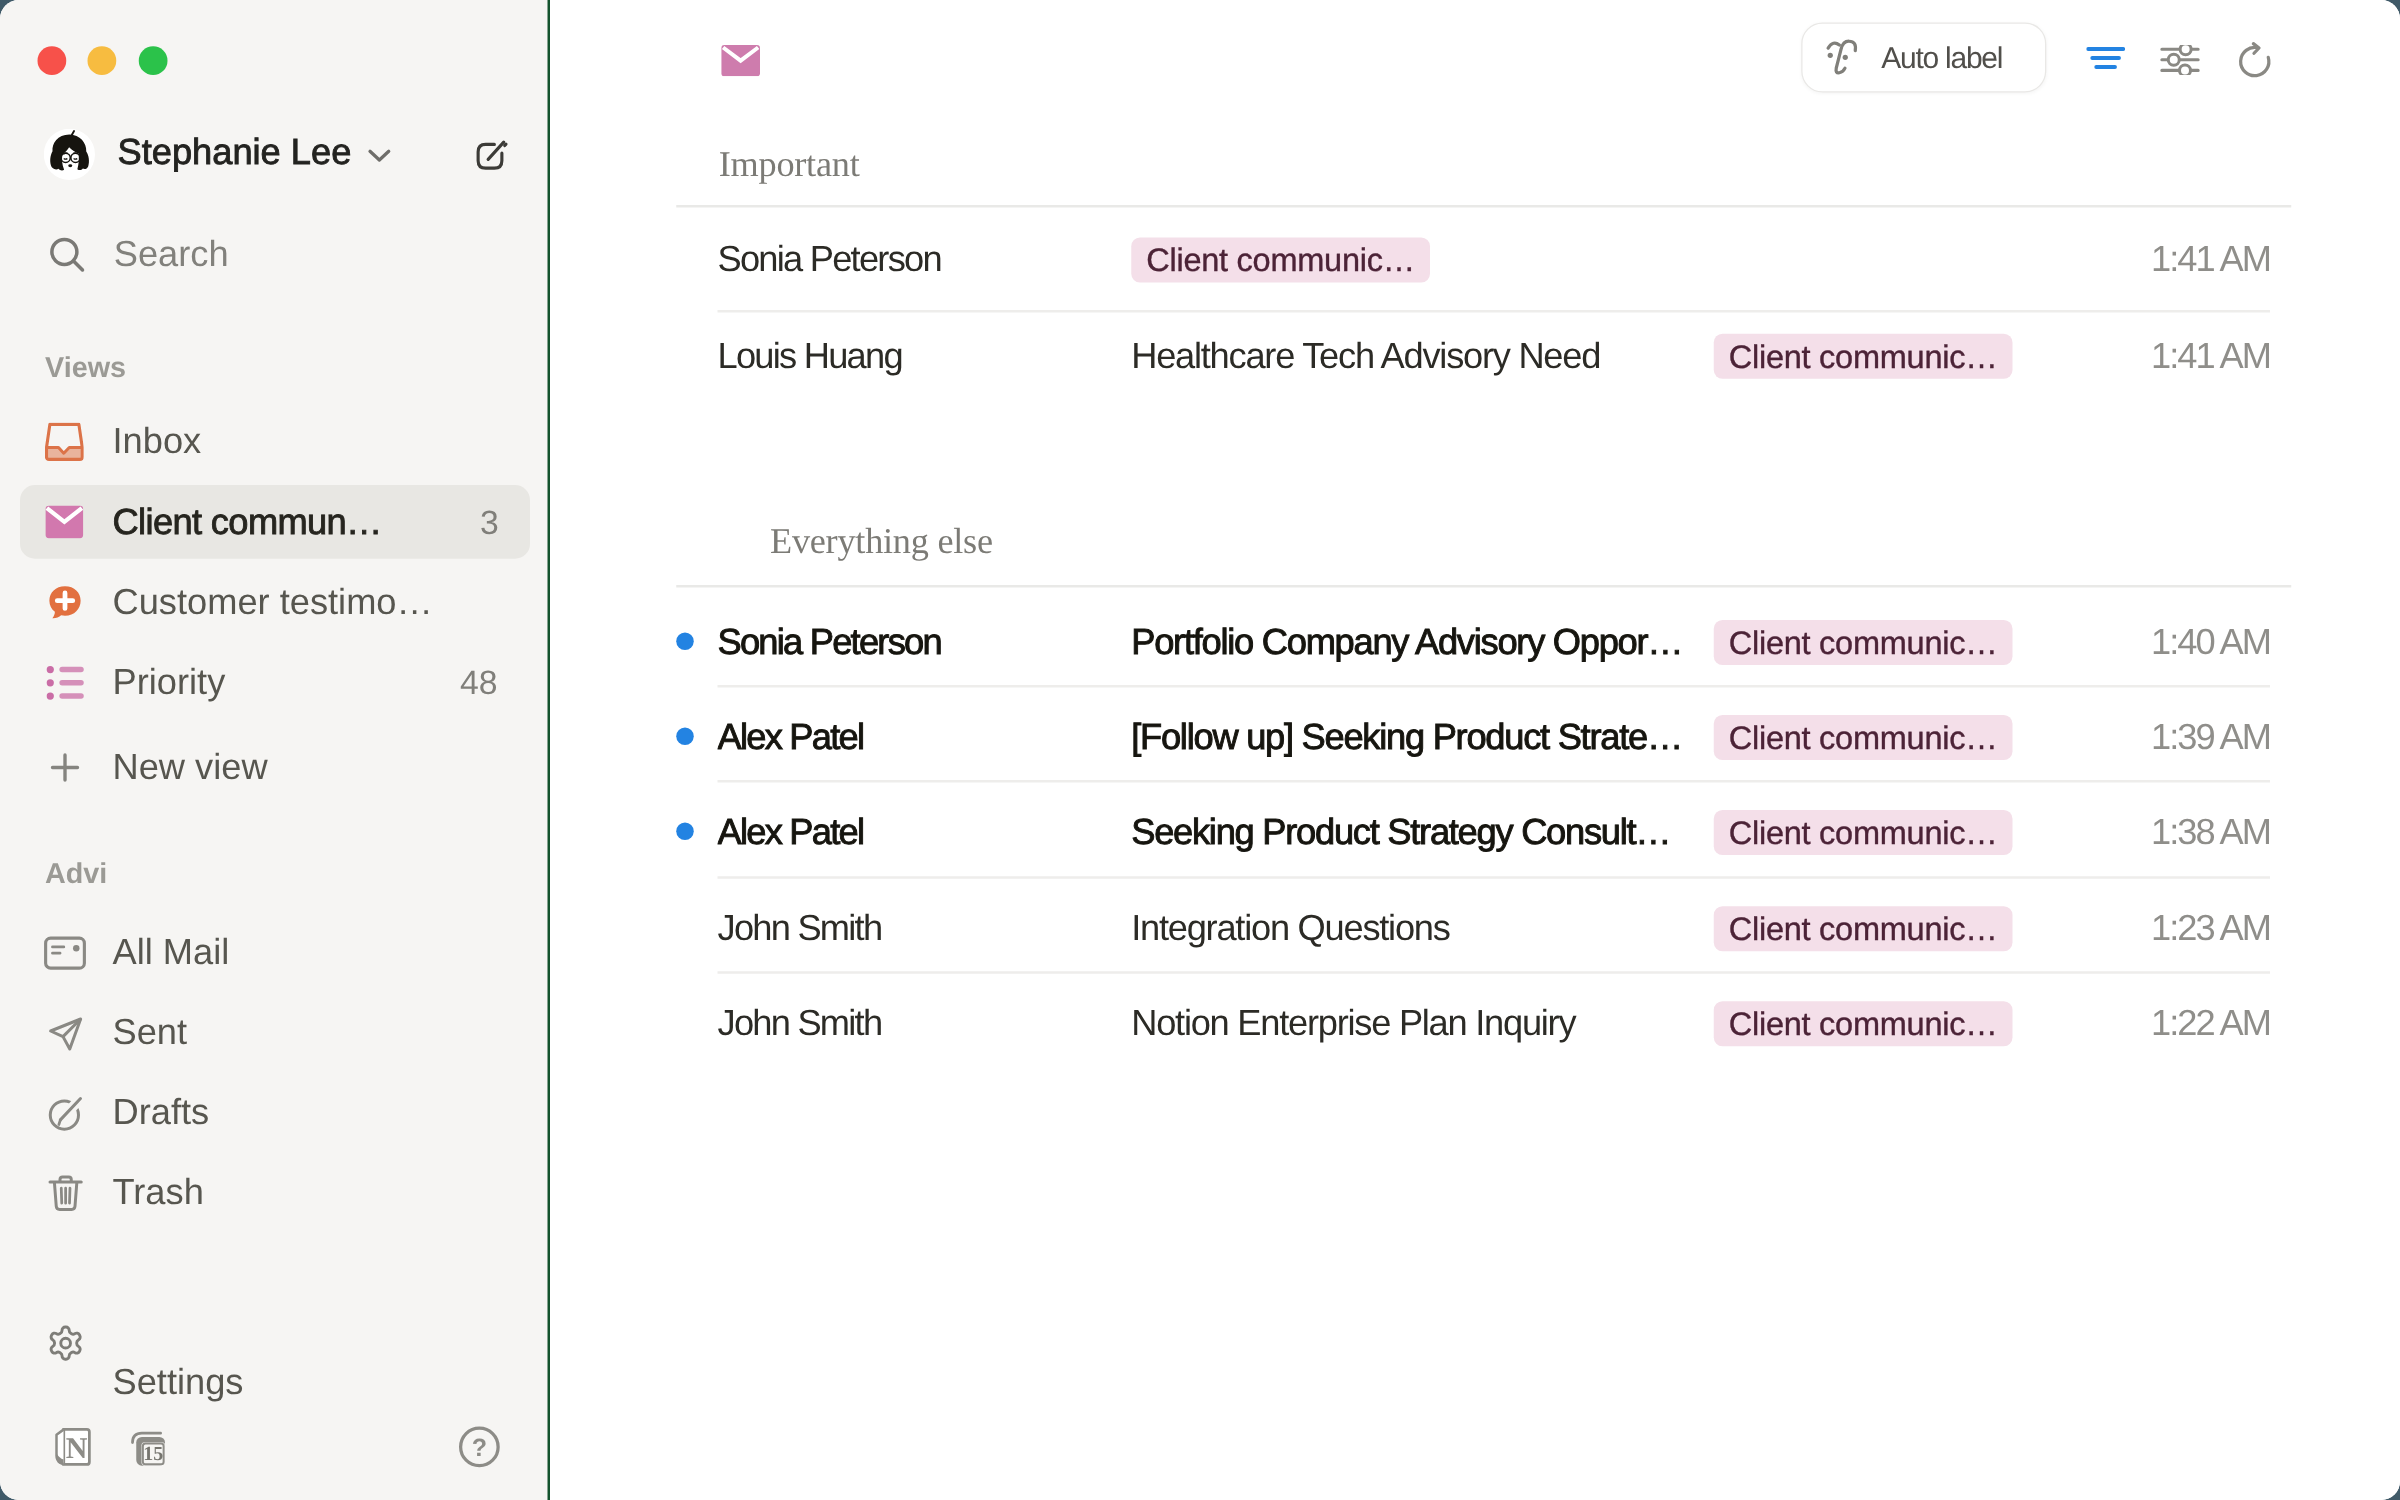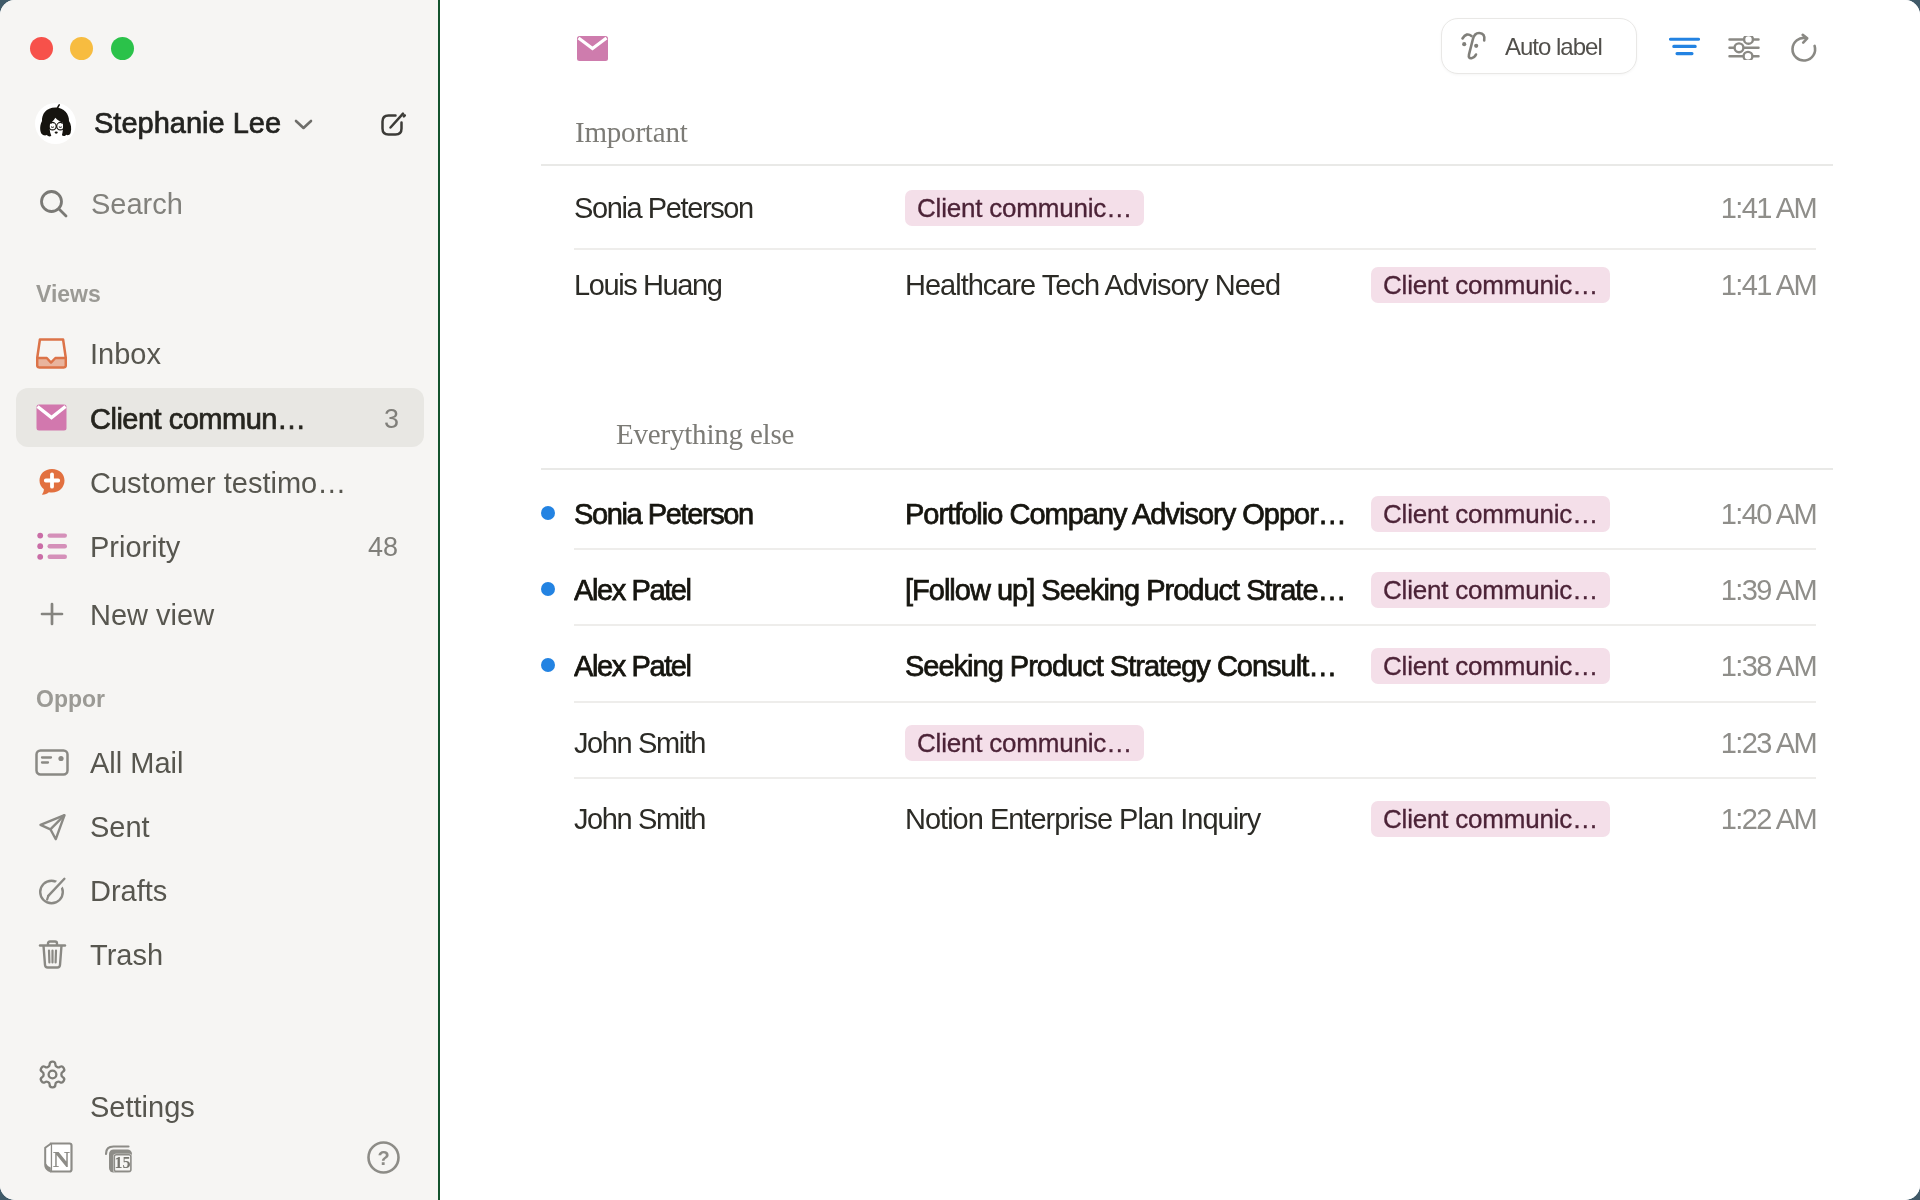--- a/index.html
+++ b/index.html
@@ -97,21 +97,21 @@
       <rect x="10.5" y="23.6" width="19.5" height="4.4" rx="2.2" fill="#ca6da6" opacity="0.75"></rect>
     </svg>
     <div class="abs vc srow-txt" style="left:90px; top:547px;">Priority</div>
     <div class="abs vc cnt" style="left:368px; top:547px;">48</div>
 
     <svg class="abs" style="left:39px; top:601px;" width="26" height="26" viewBox="0 0 26 26">
       <path d="M13 3 V23 M3 13 H23" stroke="#85847f" stroke-width="2.7" stroke-linecap="round"></path>
     </svg>
     <div class="abs vc srow-txt" style="left:90px; top:615px;">New view</div>
 
-    <div class="abs vc shdr" style="left:36px; top:699px;">Oppor</div>
+    <div class="abs vc shdr" style="left:36px; top:699px;">Advi</div>
 
     <svg class="abs" style="left:35px; top:747px;" width="34" height="31" viewBox="0 0 34 31">
       <rect x="1.5" y="3.5" width="31" height="24" rx="4" fill="none" stroke="#8a8984" stroke-width="2.5"></rect>
       <path d="M7 10.5 H16 M7 15.5 H13" stroke="#8a8984" stroke-width="2.3" stroke-linecap="round"></path>
       <circle cx="26" cy="11.5" r="2.6" fill="#8a8984"></circle>
     </svg>
     <div class="abs vc srow-txt" style="left:90px; top:763px;">All Mail</div>
 
     <svg class="abs" style="left:37px; top:811px;" width="31" height="31" viewBox="0 0 31 31">
       <path d="M3.5 13.8 L27.5 4.2 L18.8 28.2 L13.4 18.3 Z" fill="none" stroke="#8a8984" stroke-width="2.4" stroke-linejoin="round"></path>
@@ -230,20 +230,21 @@
   <div class="dot" style="left:541px; top:658px;"></div>
   <div class="mrow" style="top:628px;">
     <div class="sender unread">Alex Patel</div>
     <div class="subject unread">Seeking Product Strategy Consult…</div>
     <span class="tag">Client communic…</span>
     <div class="time">1:38 AM</div>
   </div>
   <div class="rowline" style="top:701px;"></div>
   <div class="mrow" style="top:705px;">
     <div class="sender">John Smith</div>
+    <div class="subject">Integration Questions</div>
     <span class="tag">Client communic…</span>
     <div class="time">1:23 AM</div>
   </div>
   <div class="rowline" style="top:777px;"></div>
   <div class="mrow" style="top:781px;">
     <div class="sender">John Smith</div>
     <div class="subject">Notion Enterprise Plan Inquiry</div>
     <span class="tag">Client communic…</span>
     <div class="time">1:22 AM</div>
   </div>

